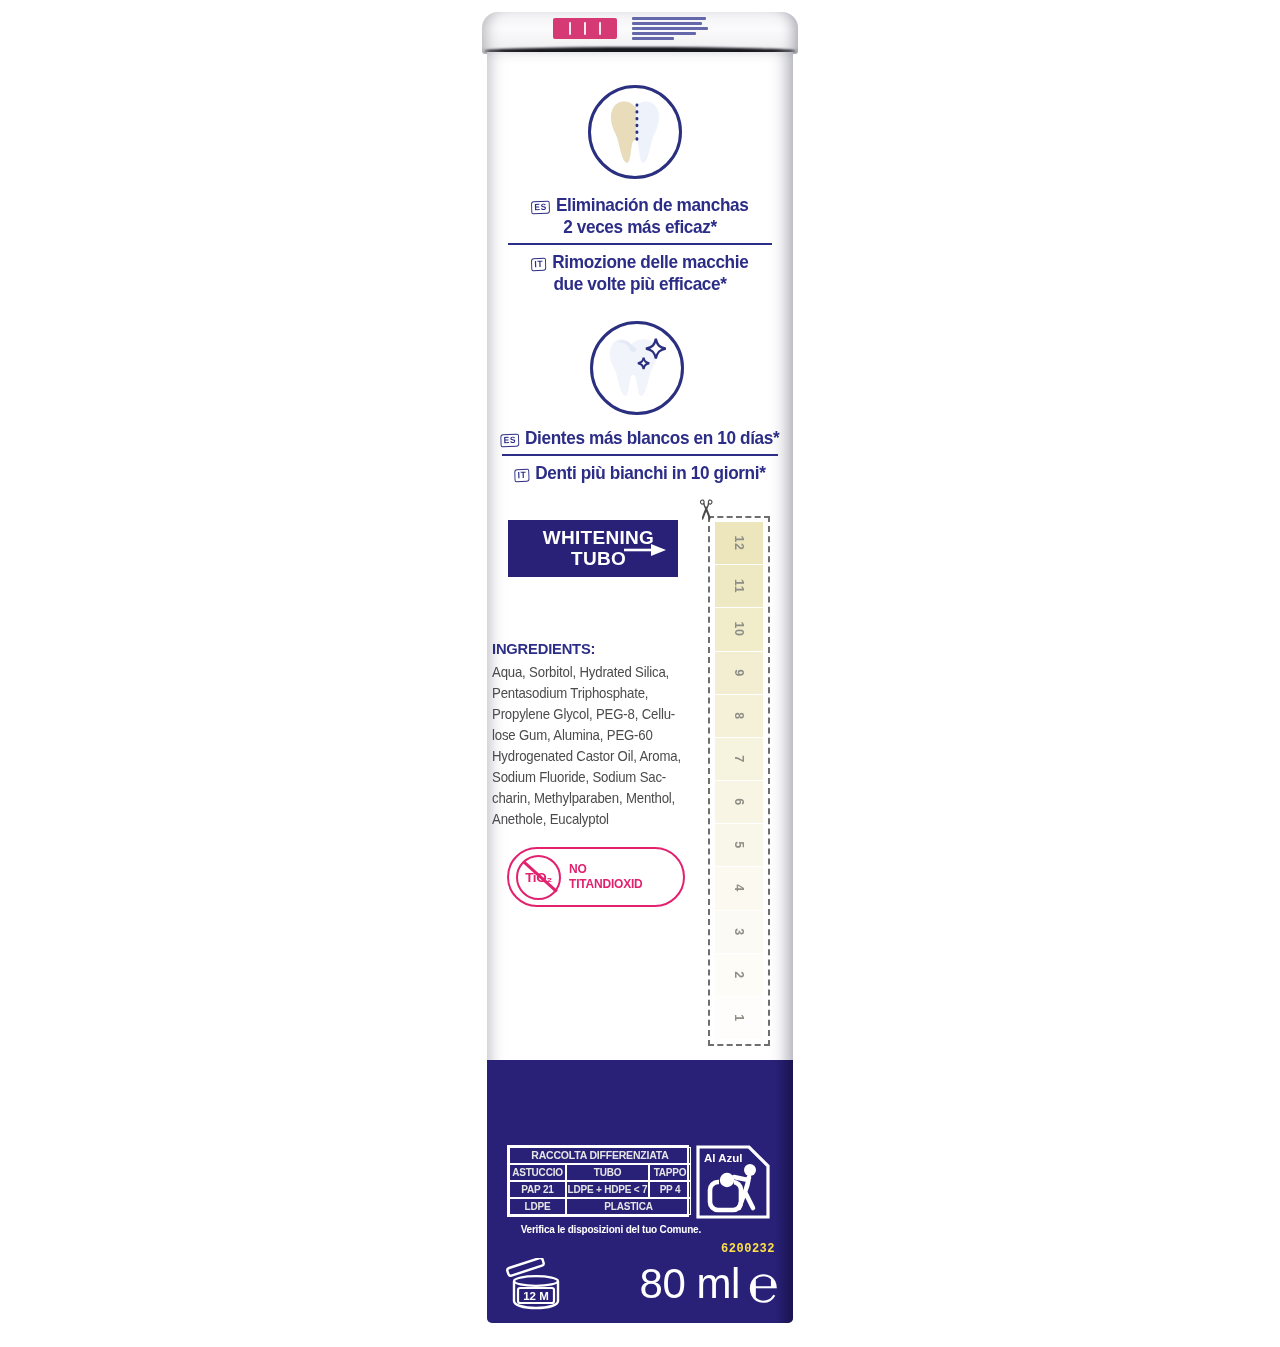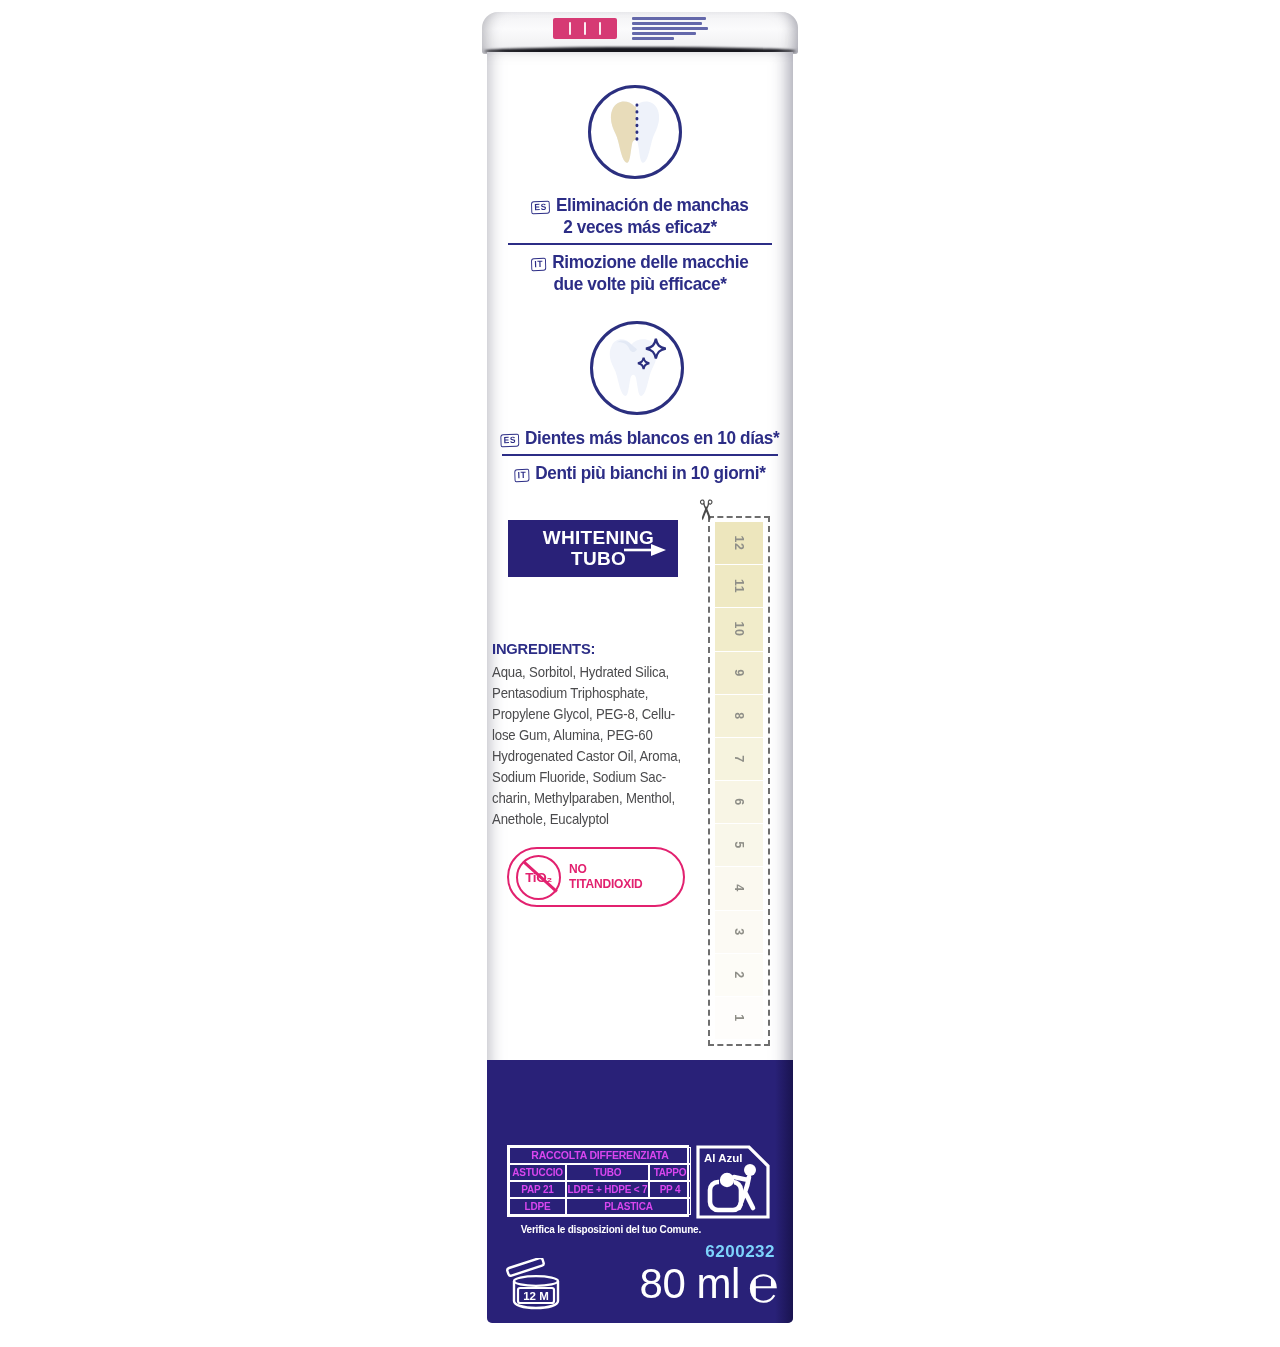--- a/index.html
+++ b/index.html
@@ -63,28 +63,28 @@
   .tio-circle b { font-size:13.5px; font-weight:800; color:#e2216f; letter-spacing:-.4px; }
   .tio-circle::after { content:""; position:absolute; left:50%; top:-2px; width:2.5px; height:44px;
                        background:#e2216f; transform:rotate(-48deg); }
   .tio-text { margin-left:8px; color:#e2216f; font-weight:800; font-size:12px; line-height:15px; letter-spacing:-.2px; }
 
   
   .navy { position:absolute; left:0; top:1008px; width:306px; height:263px; background:#292178; border-radius:0 0 5px 5px; }
   .navy::after { content:""; position:absolute; right:0; top:0; width:18px; height:100%;
                  background:linear-gradient(90deg, rgba(10,6,40,0), rgba(10,6,40,.5)); border-radius:0 0 5px 0; pointer-events:none; }
   .rtable { position:absolute; left:20px; top:85px; width:182px; display:grid; grid-template-columns:57px 83px 42px;
-            border:2px solid #fff; color:#d946ef; text-align:center; }
+            border:2px solid #fff; color:#e5e5e5; text-align:center; }
   .rtable div { border:1px solid #fff; font-size:10px; font-weight:700; letter-spacing:-.2px; line-height:15px; white-space:nowrap; overflow:hidden; }
   .rt-title { grid-column:1 / 4; font-size:10.5px !important; }
   .rt-span2 { grid-column:2 / 4; }
   .r-note { position:absolute; left:8px; top:164px; width:206px; text-align:right; color:#fff;
             font-size:10px; font-weight:700; letter-spacing:-.2px; }
   .alazul { position:absolute; left:208px; top:84px; }
-  .code { position:absolute; right:18px; top:182px; color:#7dd3fc; font-size:17px; font-weight:600; letter-spacing:.5px; }
+  .code { position:absolute; right:18px; top:182px; color:#fde047; font-size:12px; font-weight:600; letter-spacing:.5px;font-family:Liberation Mono, monospace; }
   .pao { position:absolute; left:16px; top:198px; }
   .volume { position:absolute; right:14px; top:200px; display:flex; align-items:center; color:#fff; }
   .volume .v { font-size:42px; font-weight:500; letter-spacing:-.5px; }
   .volume .e { font-size:52px; font-weight:400; margin-left:8px; line-height:40px; }
 </style>
 </head>
 <body>
 
 <div class="stage">
 

